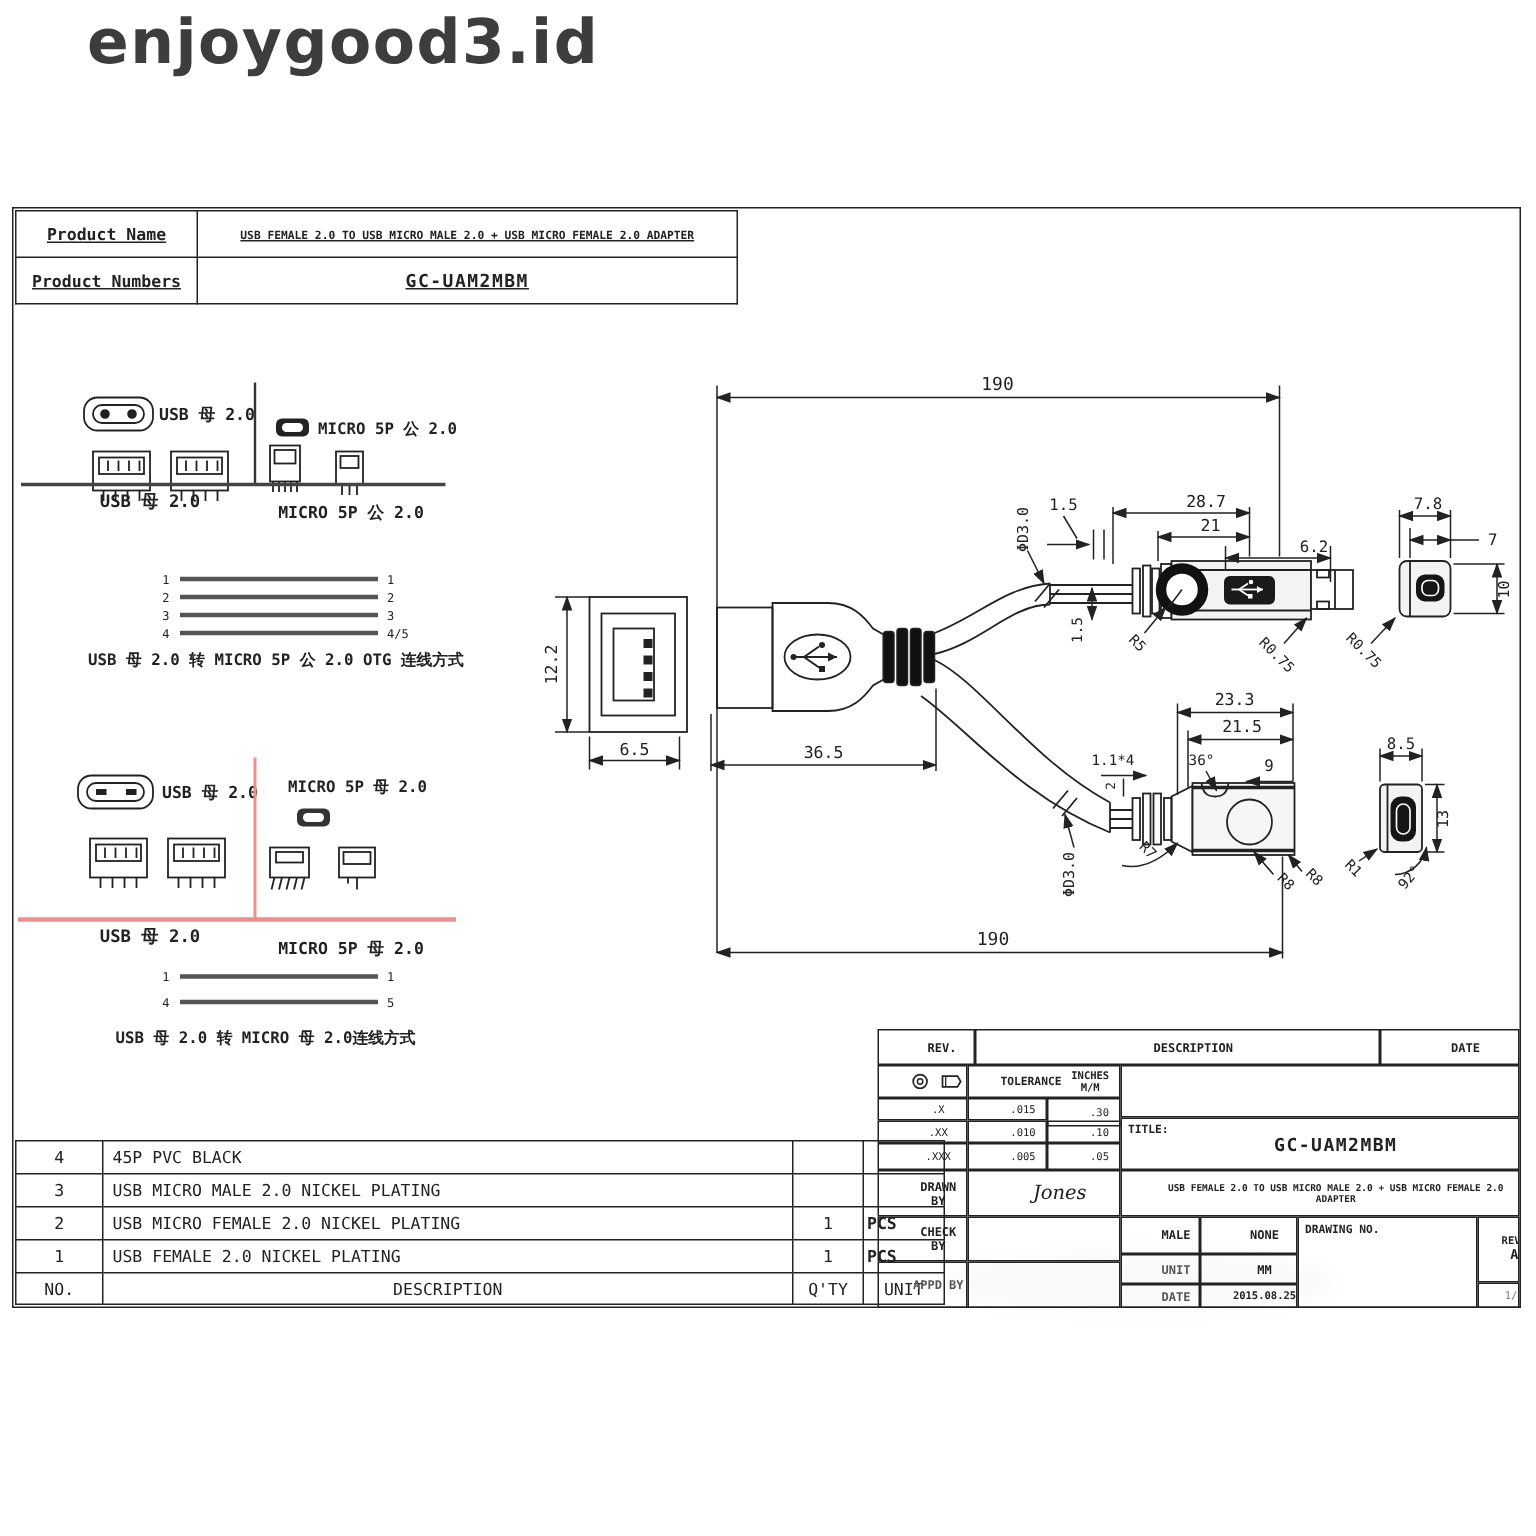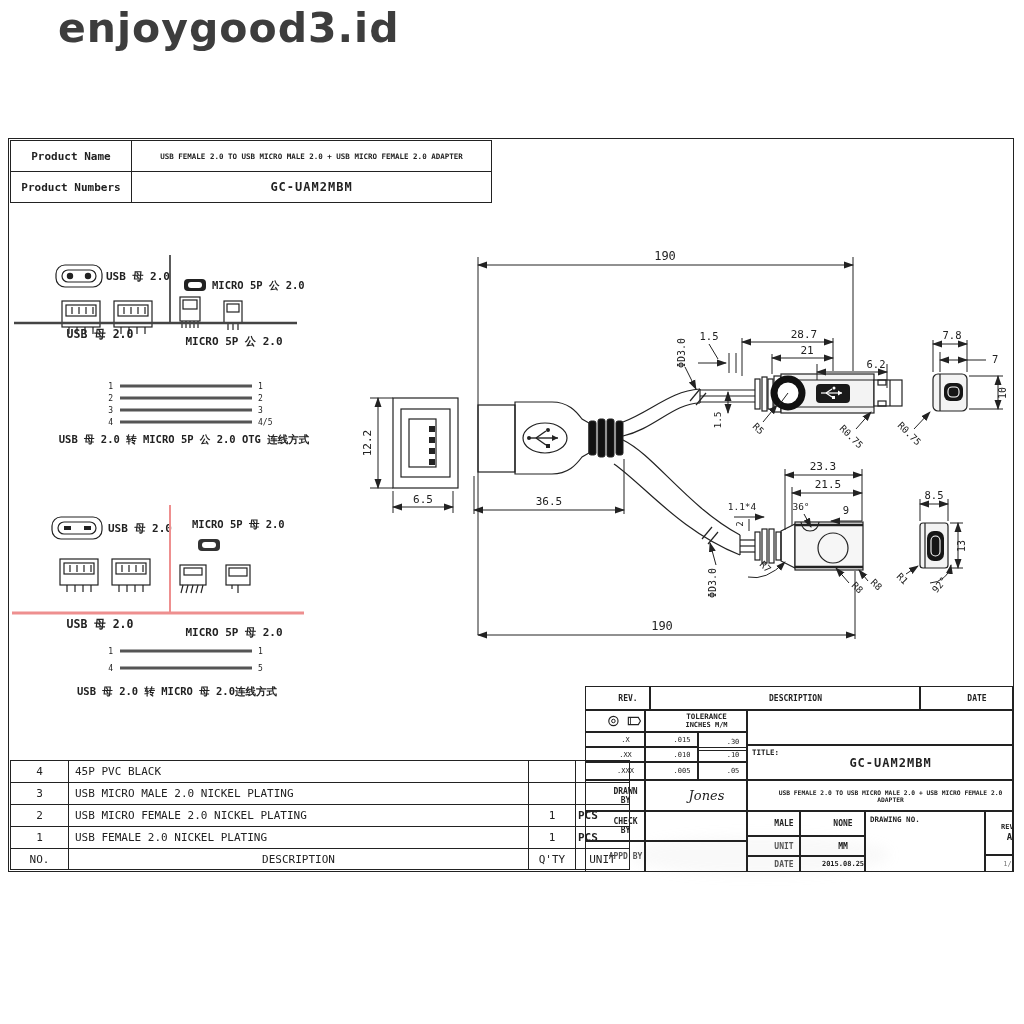--- a/index.html
+++ b/index.html
@@ -6,21 +6,21 @@
   #page{position:relative;width:1024px;height:1024px;background:#fff;overflow:hidden;
         font-family:"DejaVu Sans Mono","Liberation Mono",monospace;color:#222;}
   .abs{position:absolute;box-sizing:border-box;}
   
   #logo{left:58px;top:4px;font-family:"DejaVu Sans","Liberation Sans",sans-serif;
         font-weight:bold;font-size:41px;color:#3d3d3d;letter-spacing:1px;}
   
   #sheet{left:8px;top:138px;width:1006px;height:734px;border:1.5px solid #222;}
   
   #prodtbl{left:10px;top:140px;width:482px;border-collapse:collapse;table-layout:fixed;}
-  #prodtbl td{border:1.5px solid #222;height:30px;padding:0 4px;vertical-align:middle;}
+  #prodtbl td{border:1.5px solid #222;height:30px;padding:0 4px;vertical-align:middle;text-decoration:underline;}
   #prodtbl .lbl{width:112px;font-size:11px;font-weight:bold;text-align:center;}
   #prodtbl .val{text-align:center;}
   #prodtbl .val.small{font-size:7.5px;font-weight:bold;letter-spacing:0px;}
   #prodtbl .val.big{font-size:12px;font-weight:bold;letter-spacing:1px;}
   
   #bomtbl{left:10px;top:760px;width:575px;border-collapse:collapse;table-layout:fixed;}
   #bomtbl td{border:1.5px solid #222;height:20.9px;padding:0 6px;font-size:11px;vertical-align:middle;white-space:nowrap;overflow:hidden;}
   #bomtbl .c-no{width:45px;text-align:center;}
   #bomtbl .c-desc{width:447px;}
   #bomtbl .c-qty{width:34px;text-align:center;}
@@ -472,21 +472,21 @@
     <div class="tb" style="left:335px;top:0;width:93px;height:24px;font-weight:bold">DATE</div>
 
     <div class="tb" style="left:0;top:24px;width:60px;height:22px">
       <svg width="52" height="16" viewBox="0 0 52 16">
         <circle cx="9" cy="8" r="6.5" fill="none" stroke="#222" stroke-width="1.6"></circle>
         <circle cx="9" cy="8" r="2.5" fill="none" stroke="#222" stroke-width="1.4"></circle>
         <path d="M30,3 L44,3 L47,8 L44,13 L30,13 Z" fill="none" stroke="#222" stroke-width="1.6"></path>
         <line x1="33" y1="3" x2="33" y2="13" stroke="#222" stroke-width="1.2"></line>
       </svg>
     </div>
-    <div class="tb" style="left:60px;top:24px;width:102px;height:22px;flex-direction:column;line-height:1.15">
+    <div class="tb" style="left:60px;top:24px;width:102px;height:22px;flex-direction:row;line-height:1.15">
       <span style="font-size:7.5px;font-weight:bold">TOLERANCE</span>
       <span style="font-size:7px;font-weight:bold">INCHES   M/M</span>
     </div>
 
     <div class="tb" style="left:0;top:46px;width:60px;height:15px;font-size:7px">.X</div>
     <div class="tb" style="left:60px;top:46px;width:53px;height:15px;font-size:7px">.015</div>
     <div class="tb" style="left:113px;top:46px;width:49px;height:19px;font-size:7px">.30</div>
     <div class="tb" style="left:0;top:61px;width:60px;height:15px;font-size:7px">.XX</div>
     <div class="tb" style="left:60px;top:61px;width:53px;height:15px;font-size:7px">.010</div>
     <div class="tb" style="left:113px;top:61px;width:49px;height:15px;font-size:7px">.10</div>

